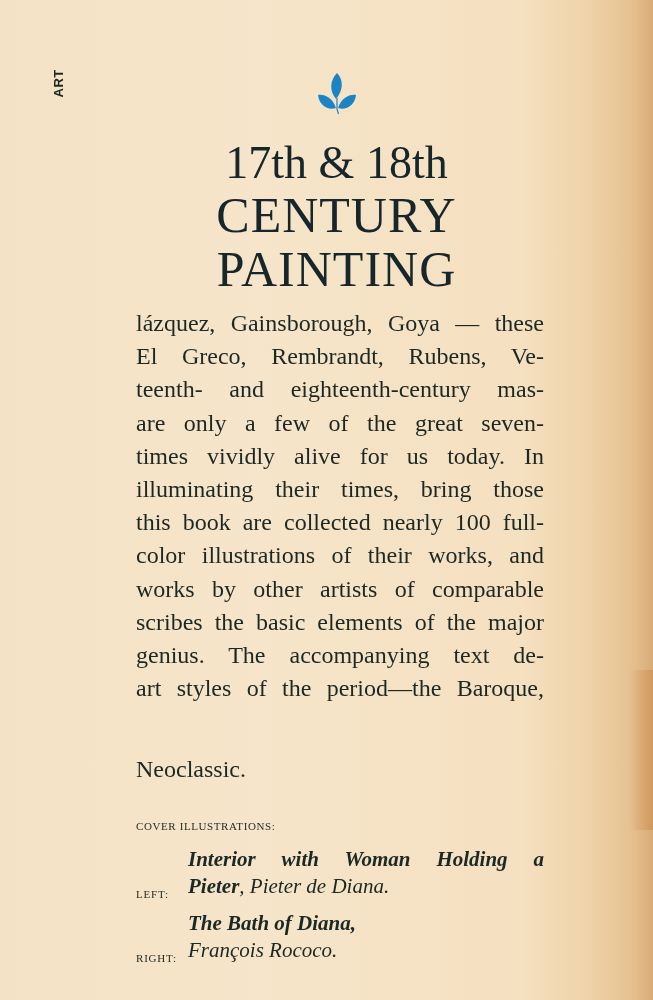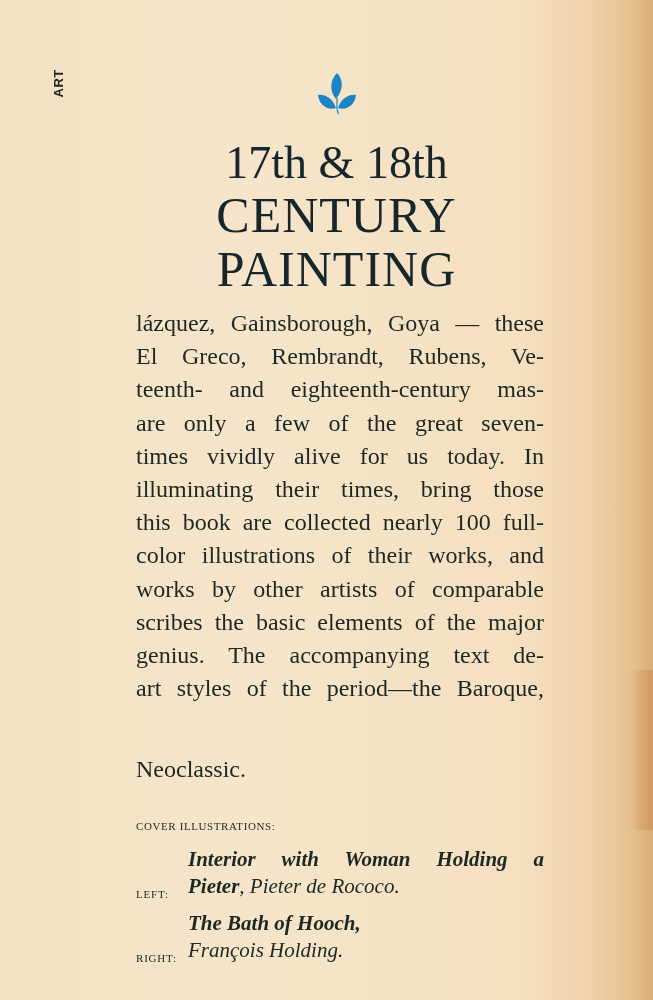--- a/index.html
+++ b/index.html
@@ -94,27 +94,27 @@
 </div>
 
 <div class="credits">
   <div class="credits-heading">COVER ILLUSTRATIONS:</div>
 
   <div class="credit-row">
     <div class="credit-label">LEFT:</div>
     <div class="credit-body">
       <span class="l1 w">Interior with Woman Holding a</span>
       <span class="l2">
-        <span class="w">Pieter</span><span>, Pieter de Rococo.</span>
+        <span class="w">Pieter</span><span>, Pieter de Diana.</span>
       </span>
     </div>
   </div>
 
   <div class="credit-row">
     <div class="credit-label">RIGHT:</div>
     <div class="credit-body">
       <span class="l2">
-        <span class="w">The Bath of Hooch</span><span class="w">,</span>
+        <span class="w">The Bath of Diana</span><span class="w">,</span>
       </span>
-      <span class="l2">François Holding.</span>
+      <span class="l2">François Rococo.</span>
     </div>
   </div>
 </div>
 
 </body></html>

